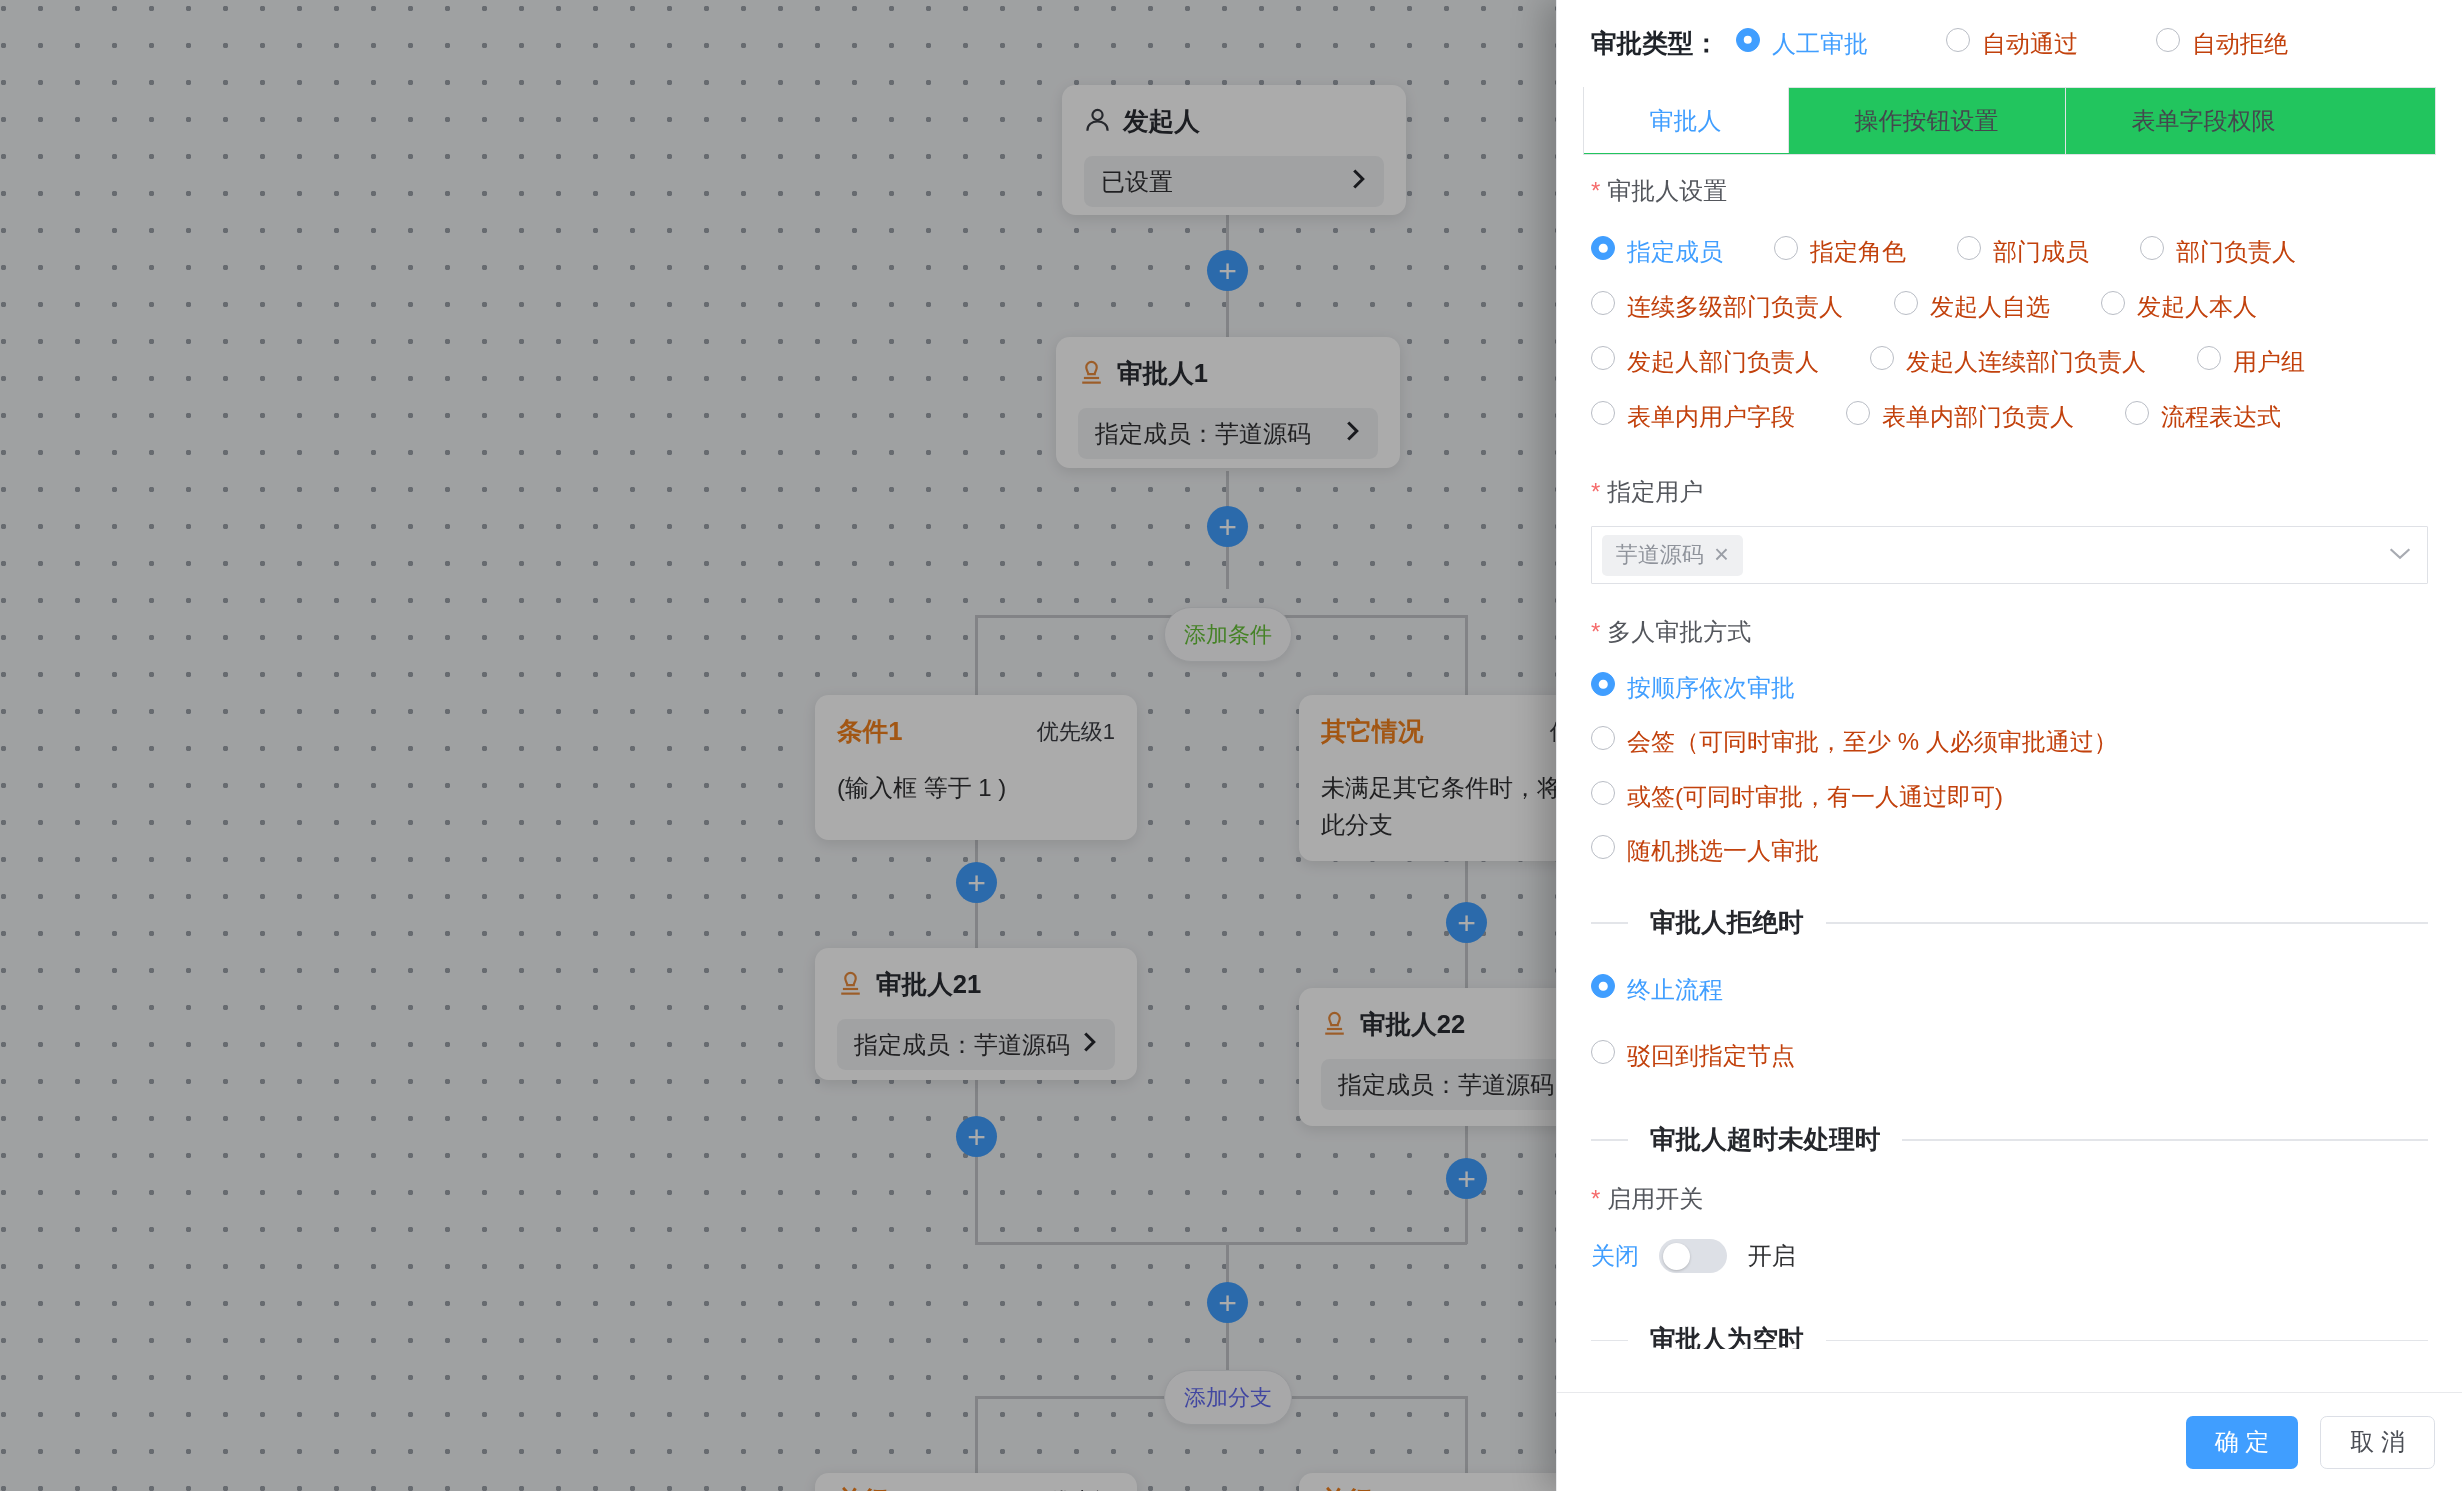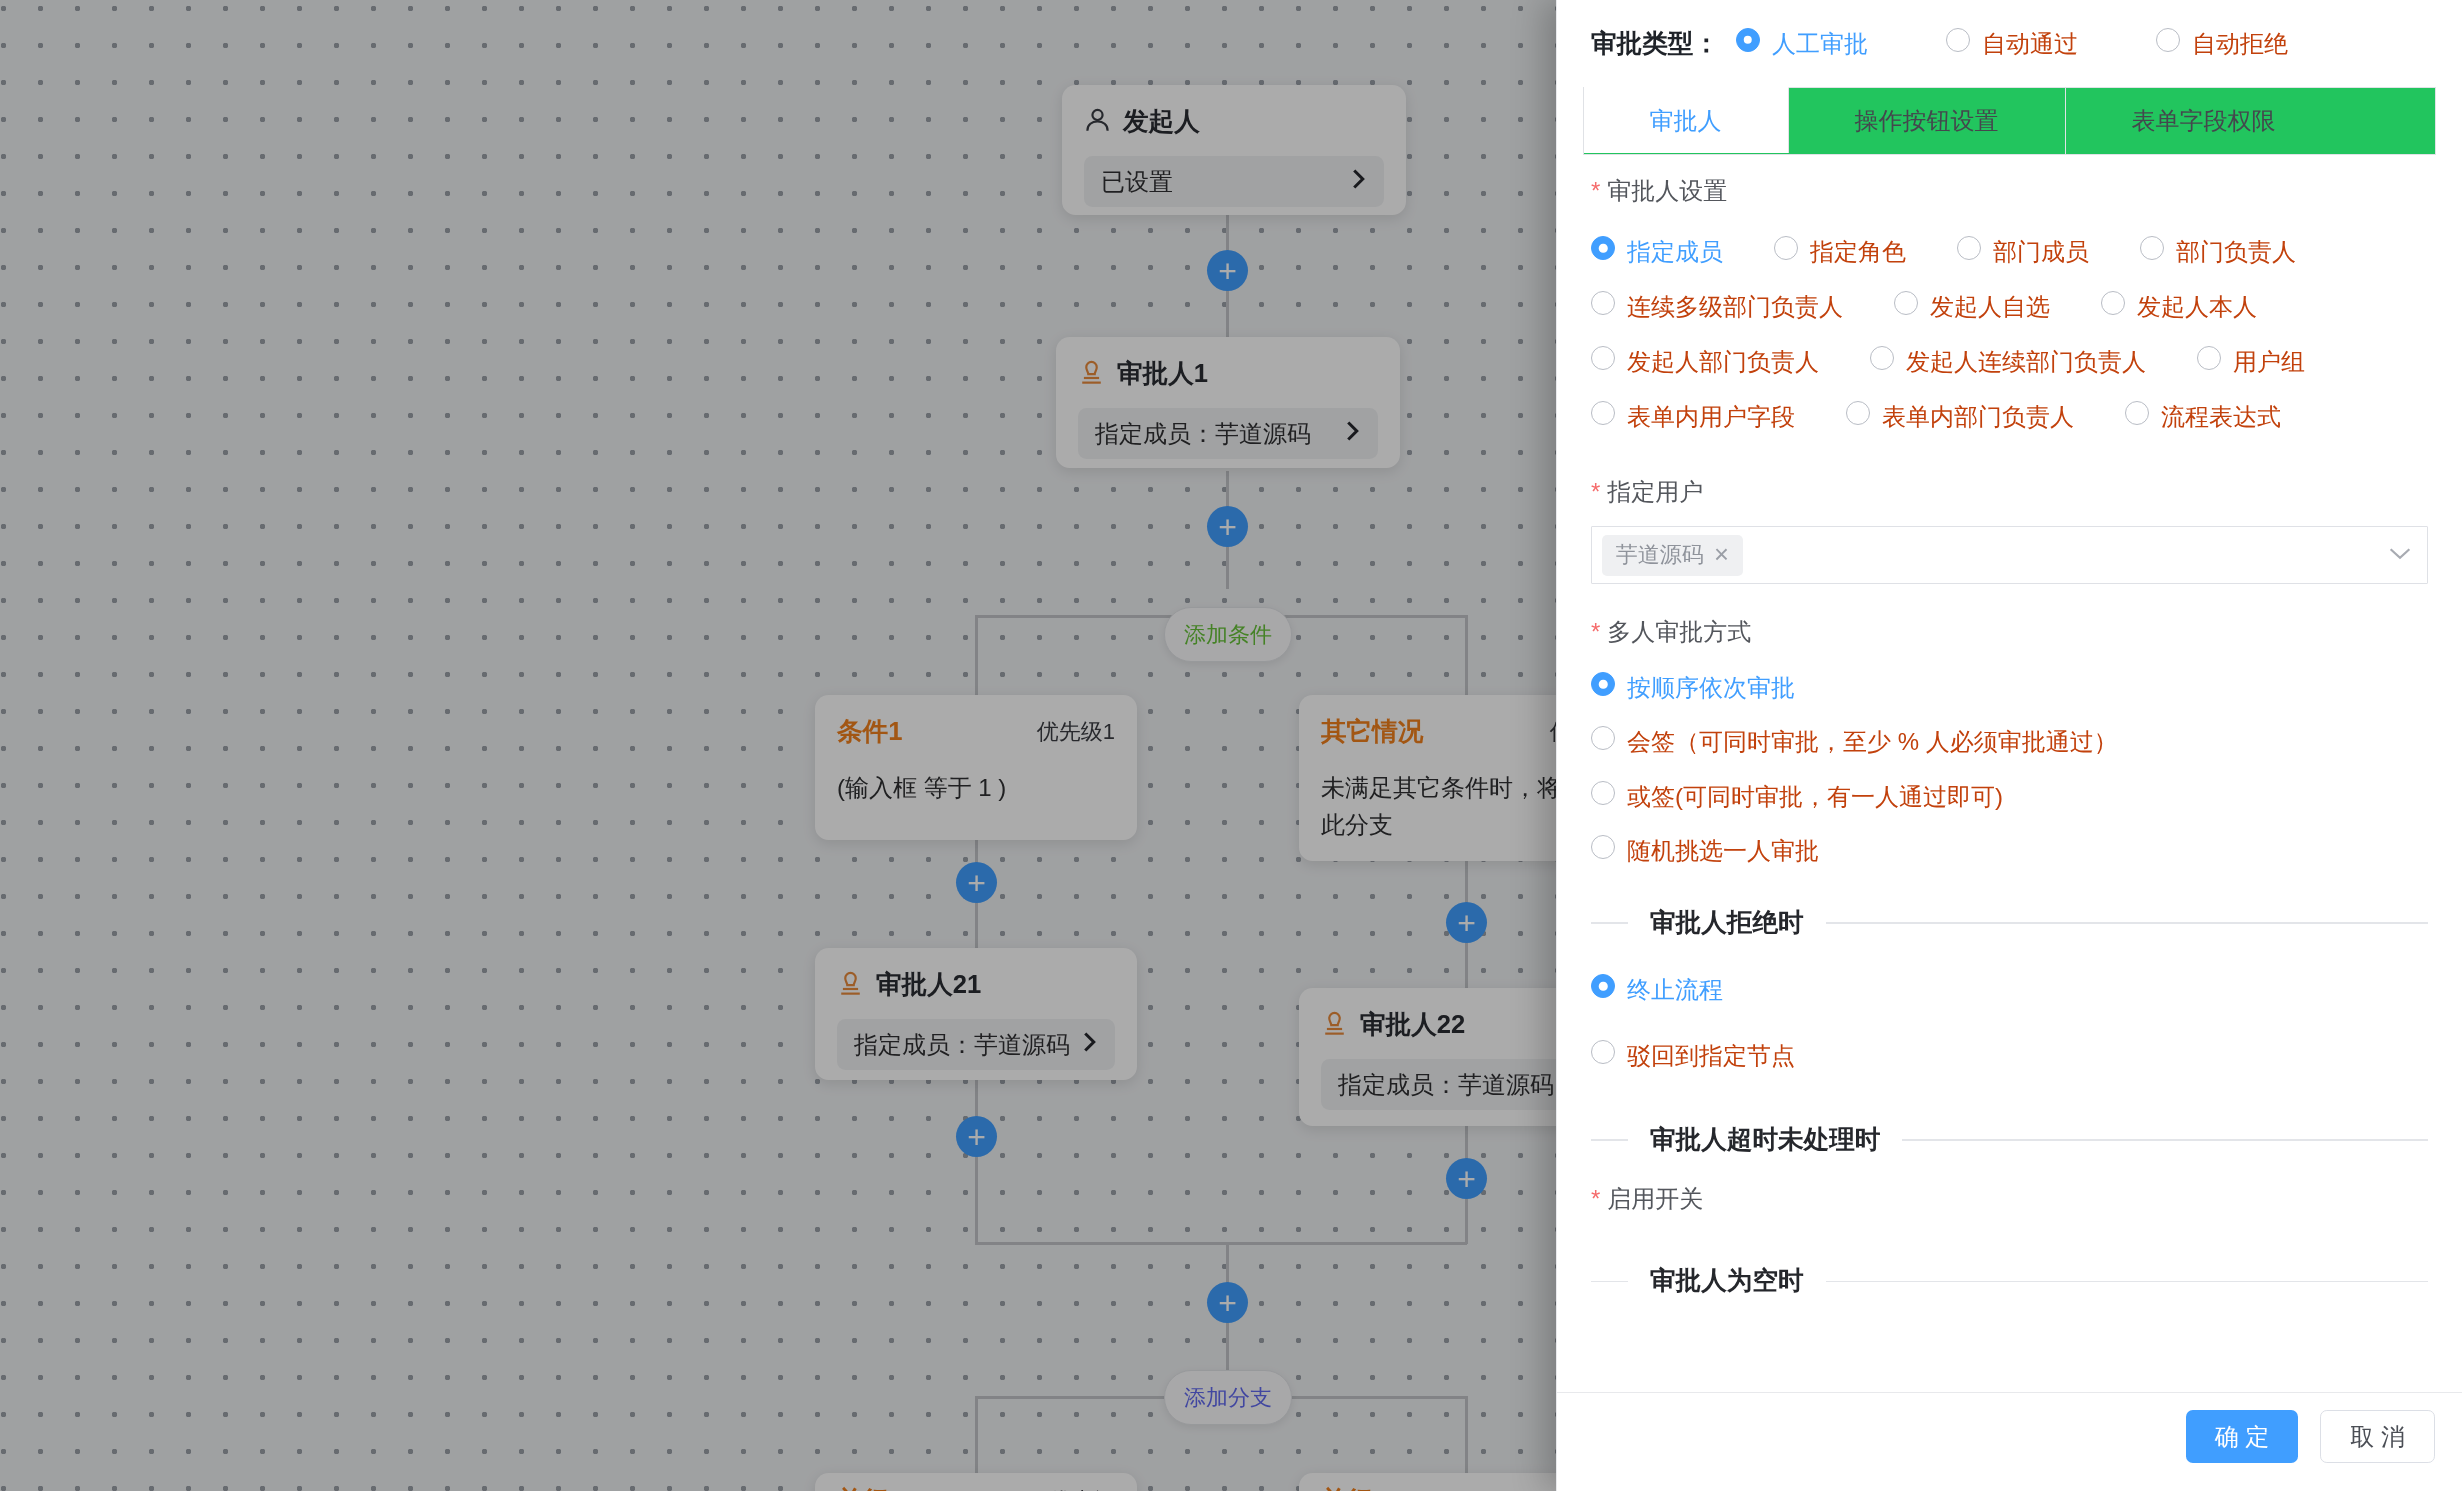--- a/index.html
+++ b/index.html
@@ -80,22 +80,22 @@
   .divider .dtext { position:relative; margin-left:37px; background:#fff; padding:0 22px;
     font-size:25.6px; font-weight:700; color:#25272c; }
 
   .switch-row { display:flex; align-items:center; gap:20.4px; height:37px; }
   .sw-off { font-size:24px; color:#409eff; }
   .sw-on { font-size:24px; color:#303133; }
   .switch { width:68px; height:34px; border-radius:17px; background:#dde0e6; position:relative; cursor:pointer; }
   .switch .knob { position:absolute; left:3.4px; top:3.4px; width:27px; height:27px; border-radius:50%;
     background:#fff; box-shadow:0 0.9px 2.6px rgba(0,0,0,0.2); }
 
-  .footer { flex:none; height:99px; border-top:1.7px solid #e8e9ec; display:flex; 
-    justify-content:flex-end; gap:22px; padding:17px 27px; }
+  .footer { flex:none; height:99px; border-top:1.7px solid #e8e9ec; display:flex; align-items:center;
+    justify-content:flex-end; gap:22px; padding:0 27px; }
   .btn { height:53px; border-radius:6.8px; font-size:24px; display:flex; align-items:center;
     padding:0 29px; cursor:pointer; white-space:nowrap; }
   .btn.primary { background:#409eff; color:#fff; }
   .btn.default { background:#fff; border:1.7px solid #dcdfe6; color:#4b4e55; }
 
   .mt22{margin-top:19px}.mt48{margin-top:41px}.mt36{margin-top:31px}
   .mt26{margin-top:22px}.mt44{margin-top:37px}.mt40{margin-top:34px}
   .mt38{margin-top:32px}.mt58{margin-top:49px}.mt30{margin-top:25.6px}.mt56{margin-top:48px}
   .gap24{margin-top:20.4px}
 </style>
@@ -429,20 +429,27 @@
     <div class="divider mt58">
       <div class="dline"></div>
       <span class="dtext">审批人超时未处理时</span>
     </div>
 
     <div class="form-label mt30">
       <span class="star">*</span>
       <span>启用开关</span>
     </div>
 
+    <div class="switch-row mt26">
+      <span class="sw-off">关闭</span>
+      <div class="switch">
+          <div class="knob"></div>
+        </div>
+      <span class="sw-on">开启</span>
+    </div>
 
     <div class="divider mt56">
       <div class="dline"></div>
       <span class="dtext">审批人为空时</span>
     </div>
 
   </div>
 
   <div class="footer">
     <div class="btn primary">确 定</div>

